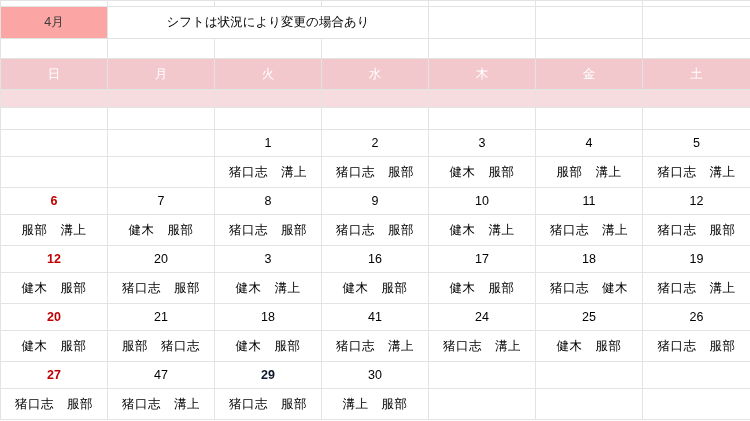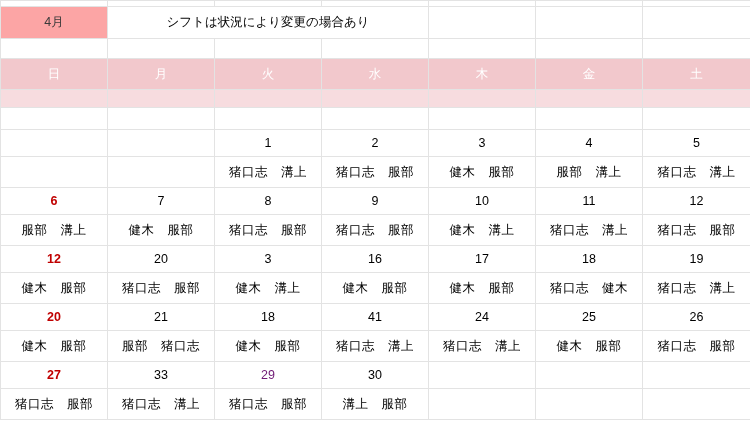--- a/index.html
+++ b/index.html
@@ -70,21 +70,21 @@
   
   .r-blank td { height: 21px; }
 
   
   .r-num td {
     height: 26px;
     font-size: 12.5px;
     color: #000000;
   }
   .r-num td.sun { color: #c00000; font-weight: bold; }
-  .r-num td.holiday { color: #701a75; font-weight: normal; }
+  .r-num td.holiday { color: #0f172a; font-weight: bold; }
 
   
   .r-names td {
     height: 30px;
     font-size: 12.5px;
     letter-spacing: 0.5px;
     font-family: Liberation Serif, serif;
   }
 </style>
 </head>
@@ -232,21 +232,21 @@
         <td>服部　猪口志</td>
         <td>健木　服部</td>
         <td>猪口志　溝上</td>
         <td>猪口志　溝上</td>
         <td>健木　服部</td>
         <td>猪口志　服部</td>
       </tr>
 
       <tr class="r-num">
         <td class="sun">27</td>
-        <td>33</td>
+        <td>47</td>
         <td class="holiday">29</td>
         <td>30</td>
         <td></td>
         <td></td>
         <td></td>
       </tr>
       <tr class="r-names">
         <td>猪口志　服部</td>
         <td>猪口志　溝上</td>
         <td>猪口志　服部</td>

